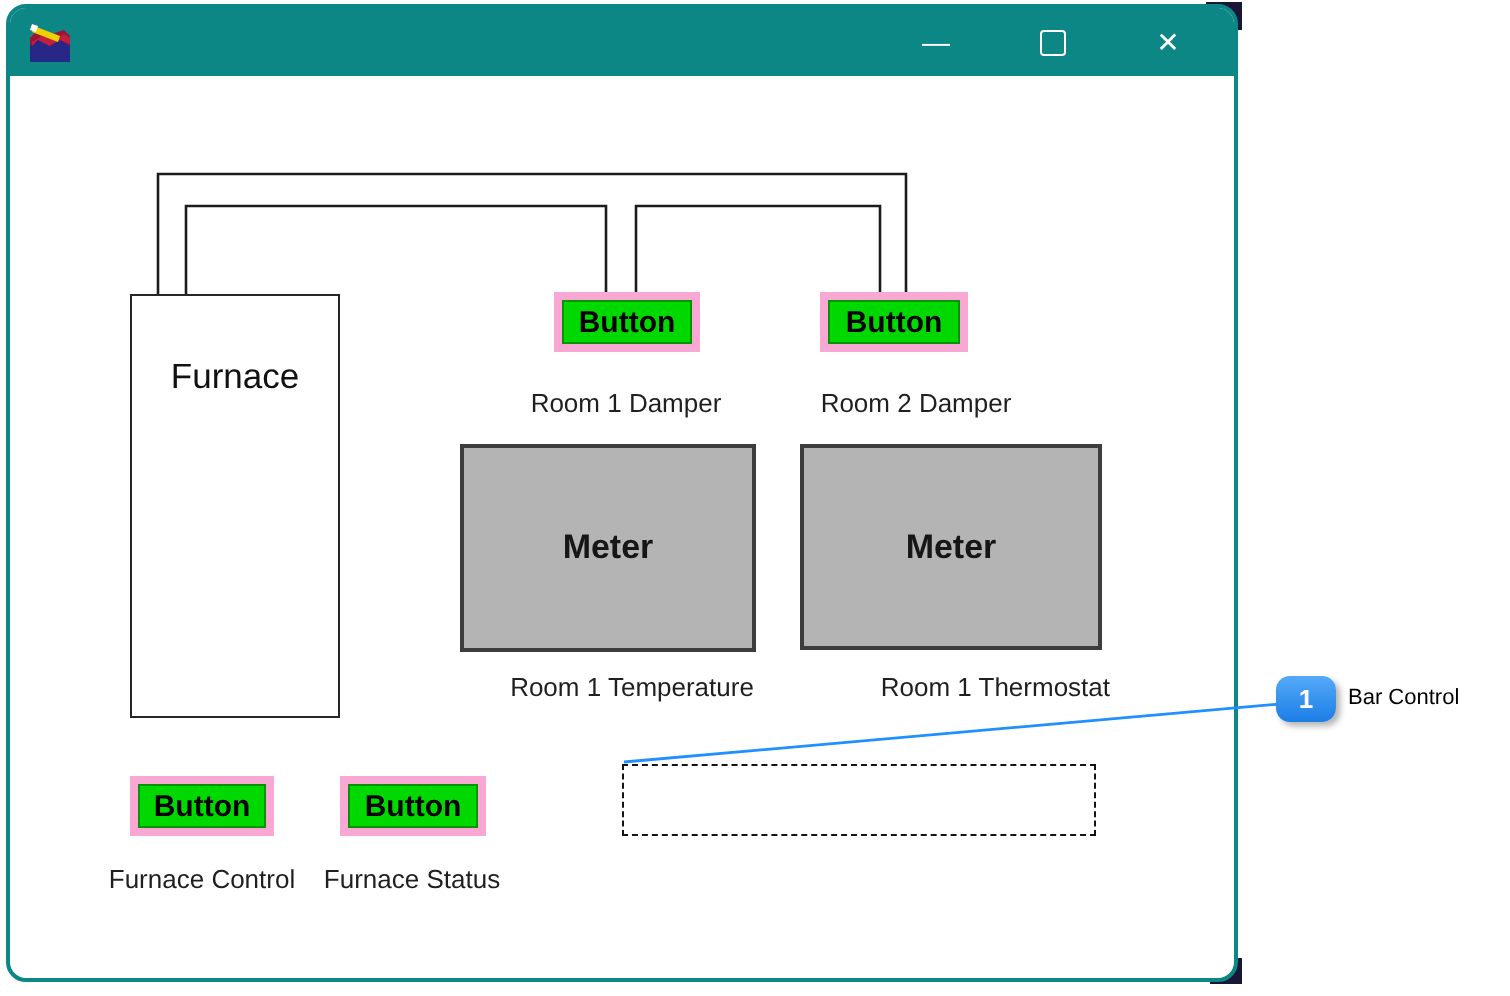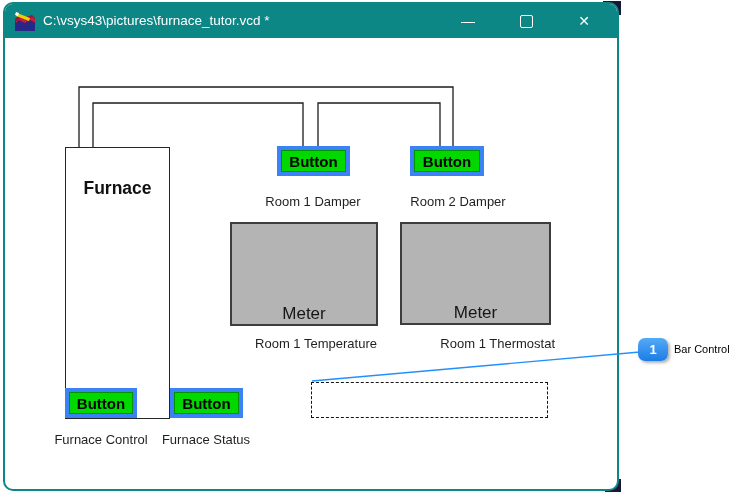--- a/index.html
+++ b/index.html
@@ -33,42 +33,42 @@
     align-items:center;justify-content:center;color:#ffffff;cursor:default;
   }
   .btn-min{left:440px;font-size:14px;}
   .btn-max{left:498px;}
   .btn-close{left:556px;font-size:14px;}
   .max-square{width:11px;height:11px;border:1.2px solid #ffffff;border-radius:2px;display:block;}
 
   
   .abs{position:absolute;z-index:2;}
   .furnace-box{
-    left:65px;top:147px;width:105px;height:272px;background:#ffffff;
-    border:1.5px solid #262626;box-sizing:border-box;text-align:center;font-weight:bold;
+    left:65px;top:147px;width:105px;height:212px;background:#ffffff;
+    border:1.5px solid #262626;box-sizing:border-box;text-align:center;
   }
   .furnace-box .lbl{display:block;margin-top:30px;font-size:17.5px;color:#111;}
 
   .vbtn{
-    background:#3b82f6;padding:4px;box-sizing:border-box;display:flex;
+    background:#f9a8d4;padding:4px;box-sizing:border-box;display:flex;
   }
   .vbtn .face{
     flex:1;background:#00d800;border:1px solid #009500;display:flex;
     align-items:center;justify-content:center;
     font-size:15px;font-weight:bold;color:#000;letter-spacing:0;
   }
   .btn-room1{left:277px;top:146px;width:73px;height:30px;}
   .btn-room2{left:410px;top:146px;width:74px;height:30px;}
   .btn-fctrl{left:65px;top:388px;width:72px;height:30px;}
   .btn-fstat{left:170px;top:388px;width:73px;height:30px;}
 
   .meter{
     background:#b4b4b4;border:2px solid #3d3d3d;box-sizing:border-box;
-    display:flex;align-items:flex-end;justify-content:center;
-    font-size:17px;font-weight:normal;color:#161616;
+    display:flex;align-items:center;justify-content:center;
+    font-size:17px;font-weight:bold;color:#161616;
   }
   .meter1{left:230px;top:222px;width:148px;height:104px;}
   .meter2{left:400px;top:222px;width:151px;height:103px;}
 
   .caption{
     font-size:13px;color:#1f1f1f;text-align:center;white-space:nowrap;
   }
   .cap-r1d{left:233px;top:194px;width:160px;}
   .cap-r2d{left:378px;top:194px;width:160px;}
   .cap-r1t{left:236px;top:336px;width:160px;}
@@ -107,21 +107,20 @@
 <div class="window">
   <div class="titlebar">
     <svg class="app-icon" viewBox="0 0 22 22">
       <rect x="1" y="9" width="20" height="12" fill="#1b1b6e"></rect>
       <polygon points="1,13 6,10 12,13 17,9 21,12 21,21 1,21" fill="#272787"></polygon>
       <polygon points="1,9 5,5 12,7 18,5 21,8 21,13 16,10 11,13 5,10 1,13" fill="#9a1535"></polygon>
       <polygon points="2,11 7,8 13,10 18,7 21,9 21,12 16,10 11,13 5,10 2,13" fill="#c01f40"></polygon>
       <polygon points="3,3 16,8 15,11 2,6" fill="#f0d000"></polygon>
       <polygon points="2,2 5,3 4,6 1,5" fill="#ffffff"></polygon>
     </svg>
-    <span class="title-text">C:\vsys43\pictures\furnace_tutor.vcd *</span>
     <span class="tb-btn btn-min">
         <span>—</span>
       </span>
     <span class="tb-btn btn-max">
         <span class="max-square"></span>
       </span>
     <span class="tb-btn btn-close">
         <span>✕</span>
       </span>
   </div>

